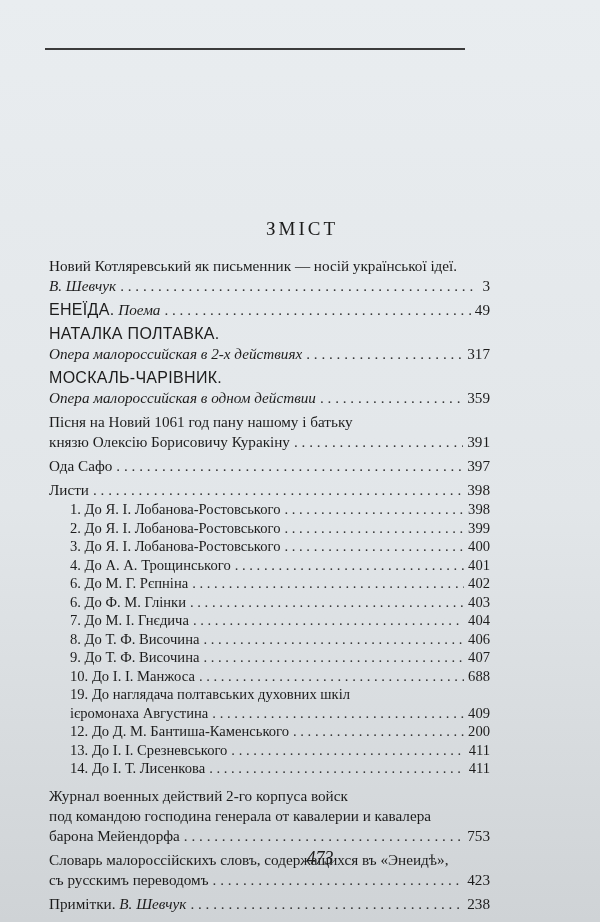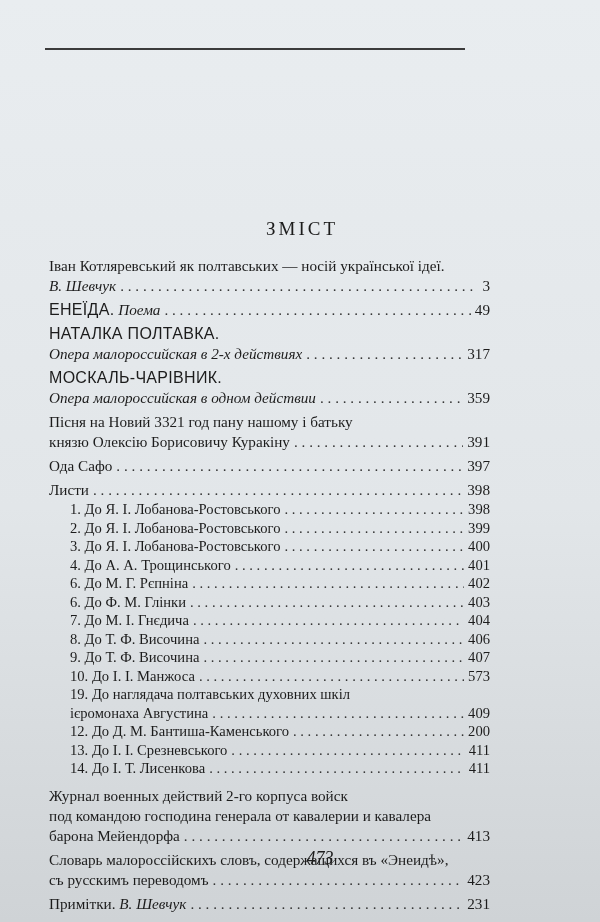--- a/index.html
+++ b/index.html
@@ -47,21 +47,21 @@
 <body>
 
 <div class="rule"></div>
 
 <div class="title">ЗМІСТ</div>
 
 <div class="toc">
 
   <div class="entry">
     <div class="line">
-        <span class="txt">Іван Котляревський як полтавських — носій української ідеї.</span>
+        <span class="txt">Новий Котляревський як письменник — носій української ідеї.</span>
       </div>
     <div class="line">
       <span class="txt it">В. Шевчук</span>
       <span class="dots"></span>
       <span class="pg">3</span>
     </div>
   </div>
 
   <div class="entry">
     <div class="line">
@@ -88,21 +88,21 @@
       </div>
     <div class="line">
       <span class="txt it">Опера малороссийская в одном действии</span>
       <span class="dots"></span>
       <span class="pg">359</span>
     </div>
   </div>
 
   <div class="entry">
     <div class="line">
-        <span class="txt">Пісня на Новий 3321 год пану нашому і батьку</span>
+        <span class="txt">Пісня на Новий 1061 год пану нашому і батьку</span>
       </div>
     <div class="line">
       <span class="txt">князю Олексію Борисовичу Куракіну</span>
       <span class="dots"></span>
       <span class="pg">391</span>
     </div>
   </div>
 
   <div class="entry">
     <div class="line">
@@ -160,21 +160,21 @@
           <span class="pg">406</span>
         </div>
       <div class="line">
           <span class="txt">9. До Т. Ф. Височина</span>
           <span class="dots"></span>
           <span class="pg">407</span>
         </div>
       <div class="line">
           <span class="txt">10. До І. І. Манжоса</span>
           <span class="dots"></span>
-          <span class="pg">573</span>
+          <span class="pg">688</span>
         </div>
       <div>
         <div class="line">
             <span class="txt">19. До наглядача полтавських духовних шкіл</span>
           </div>
         <div class="line cont">
             <span class="txt">ієромонаха Августина</span>
             <span class="dots"></span>
             <span class="pg">409</span>
           </div>
@@ -200,38 +200,38 @@
   <div class="entry" style="margin-top:8px">
     <div class="line">
         <span class="txt">Журнал военных действий 2-го корпуса войск</span>
       </div>
     <div class="line">
         <span class="txt">под командою господина генерала от кавалерии и кавалера</span>
       </div>
     <div class="line">
       <span class="txt">барона Мейендорфа</span>
       <span class="dots"></span>
-      <span class="pg">413</span>
+      <span class="pg">753</span>
     </div>
   </div>
 
   <div class="entry">
     <div class="line">
         <span class="txt">Словарь малороссійскихъ словъ, содержащихся въ «Энеидѣ»,</span>
       </div>
     <div class="line">
       <span class="txt">съ русскимъ переводомъ</span>
       <span class="dots"></span>
       <span class="pg">423</span>
     </div>
   </div>
 
   <div class="entry">
     <div class="line">
       <span class="txt"><span>Примітки.</span> <span class="it">В. Шевчук</span></span>
       <span class="dots"></span>
-      <span class="pg">231</span>
+      <span class="pg">238</span>
     </div>
   </div>
 
 </div>
 
 <div class="pagenum">473</div>
 
 </body></html>

